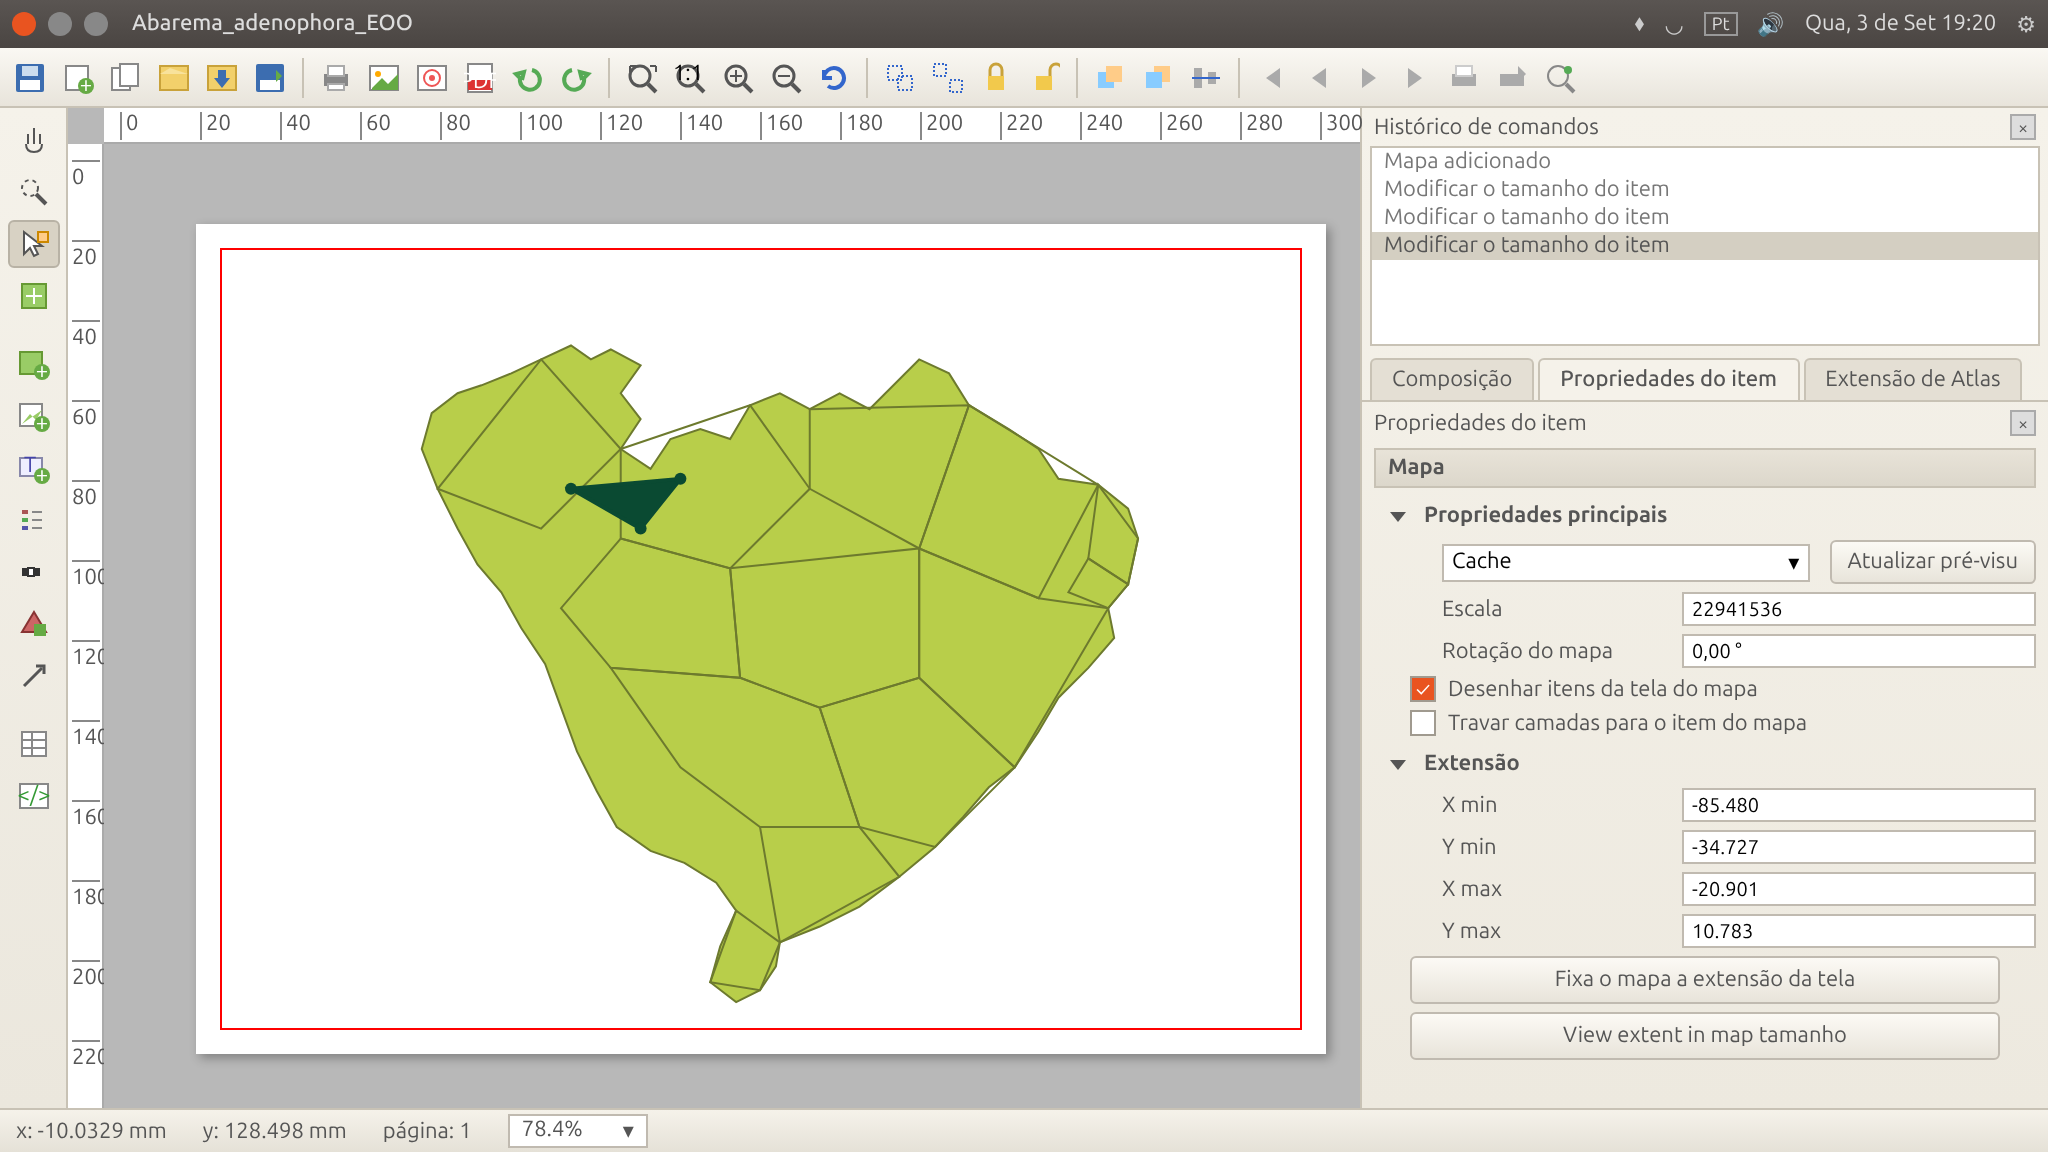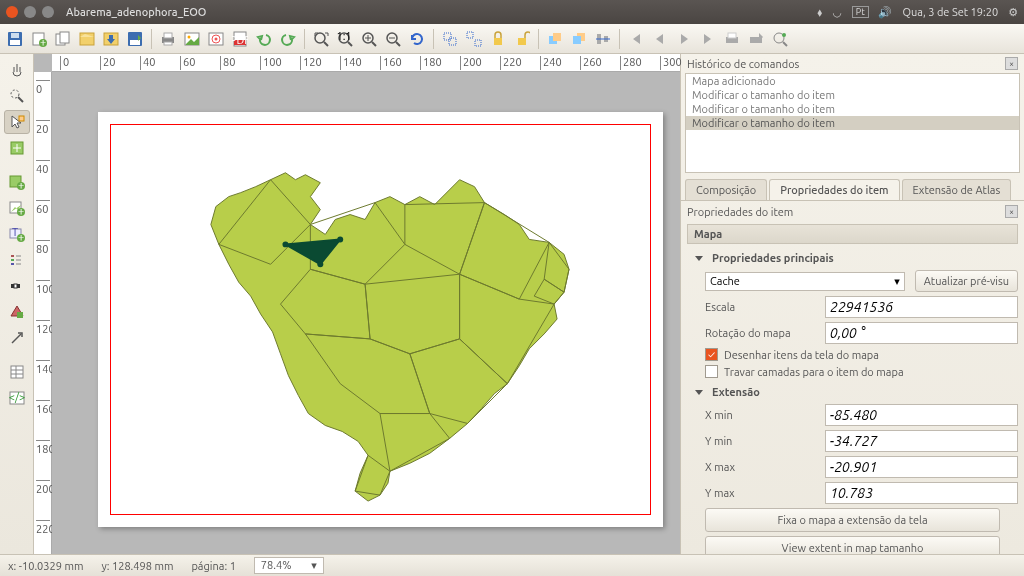--- a/index.html
+++ b/index.html
@@ -34,23 +34,23 @@
 .panel-title .x{width:13px;height:13px;background:#ddd;border:1px solid #aaa;display:flex;align-items:center;justify-content:center;font-size:9px;}
 .history{border:1px solid #c8c2b5;background:#fff;margin:0 4px 4px 4px;height:100px;font-size:11px;}
 .history div.row{padding:1px 6px;color:#777;}
 .history div.sel{background:#d4cfc2;color:#555;}
 .tabs{display:flex;gap:2px;padding:0 4px;margin-top:2px;}
 .tab{padding:4px 10px;background:#e4dfd4;border:1px solid #c8c2b5;border-bottom:none;border-radius:3px 3px 0 0;font-size:11px;color:#555;}
 .tab.active{background:#f5f2ea;font-weight:500;}
 .props{flex:1;border-top:1px solid #c8c2b5;padding:2px 6px;overflow:auto;}
 .sec-head{background:linear-gradient(#e8e3d8,#dcd7cb);padding:3px 6px;font-weight:600;color:#555;border:1px solid #c8c2b5;margin:4px 0 6px 0;}
 .sec-title{display:flex;align-items:center;gap:9px;font-weight:600;color:#555;margin:8px 0 6px 8px;}
-.field{display:flex;align-items:center;gap:10px;margin:4px 0 4px 18px;}
+.field{display:flex;align-items:center;gap:10px;margin:4px 0 4px 34px;}
 .field label{width:110px;color:#555;}
-.field input[type=text]{flex:1;border:1px solid #c0bab0;padding:2px 4px;background:#fff;font-size:14px;font-style:italic;}
+.field input[type=text]{flex:1;border:1px solid #c0bab0;padding:2px 4px;background:#fff;font-size:10px;}
 .combo{flex:1;border:1px solid #c0bab0;background:#fff;padding:2px 4px;display:flex;justify-content:space-between;align-items:center;}
 .btn-std{border:1px solid #c0bab0;background:linear-gradient(#fcfaf5,#e8e4da);padding:4px 8px;border-radius:3px;color:#555;}
 .chk{display:flex;align-items:center;gap:6px;margin:4px 0 4px 18px;color:#555;}
 .chk .box{width:13px;height:13px;border:1px solid #a09a8f;background:#fff;display:flex;align-items:center;justify-content:center;font-size:10px;}
 .chk .box.on{background:#e95420;color:#fff;}
 .full-btn{margin:4px 18px;}
 .full-btn button{width:100%;padding:5px 0;}
 .statusbar{height:22px;background:linear-gradient(#f5f2ea,#e5e1d7);border-top:1px solid #c8c2b5;display:flex;align-items:center;padding:0 8px;gap:18px;font-size:11px;color:#555;position:absolute;bottom:0;left:0;right:0;}
 .statusbar .zoom{border:1px solid #c0bab0;background:#fff;padding:1px 6px;width:70px;display:flex;justify-content:space-between;}
 svg{display:block;}

